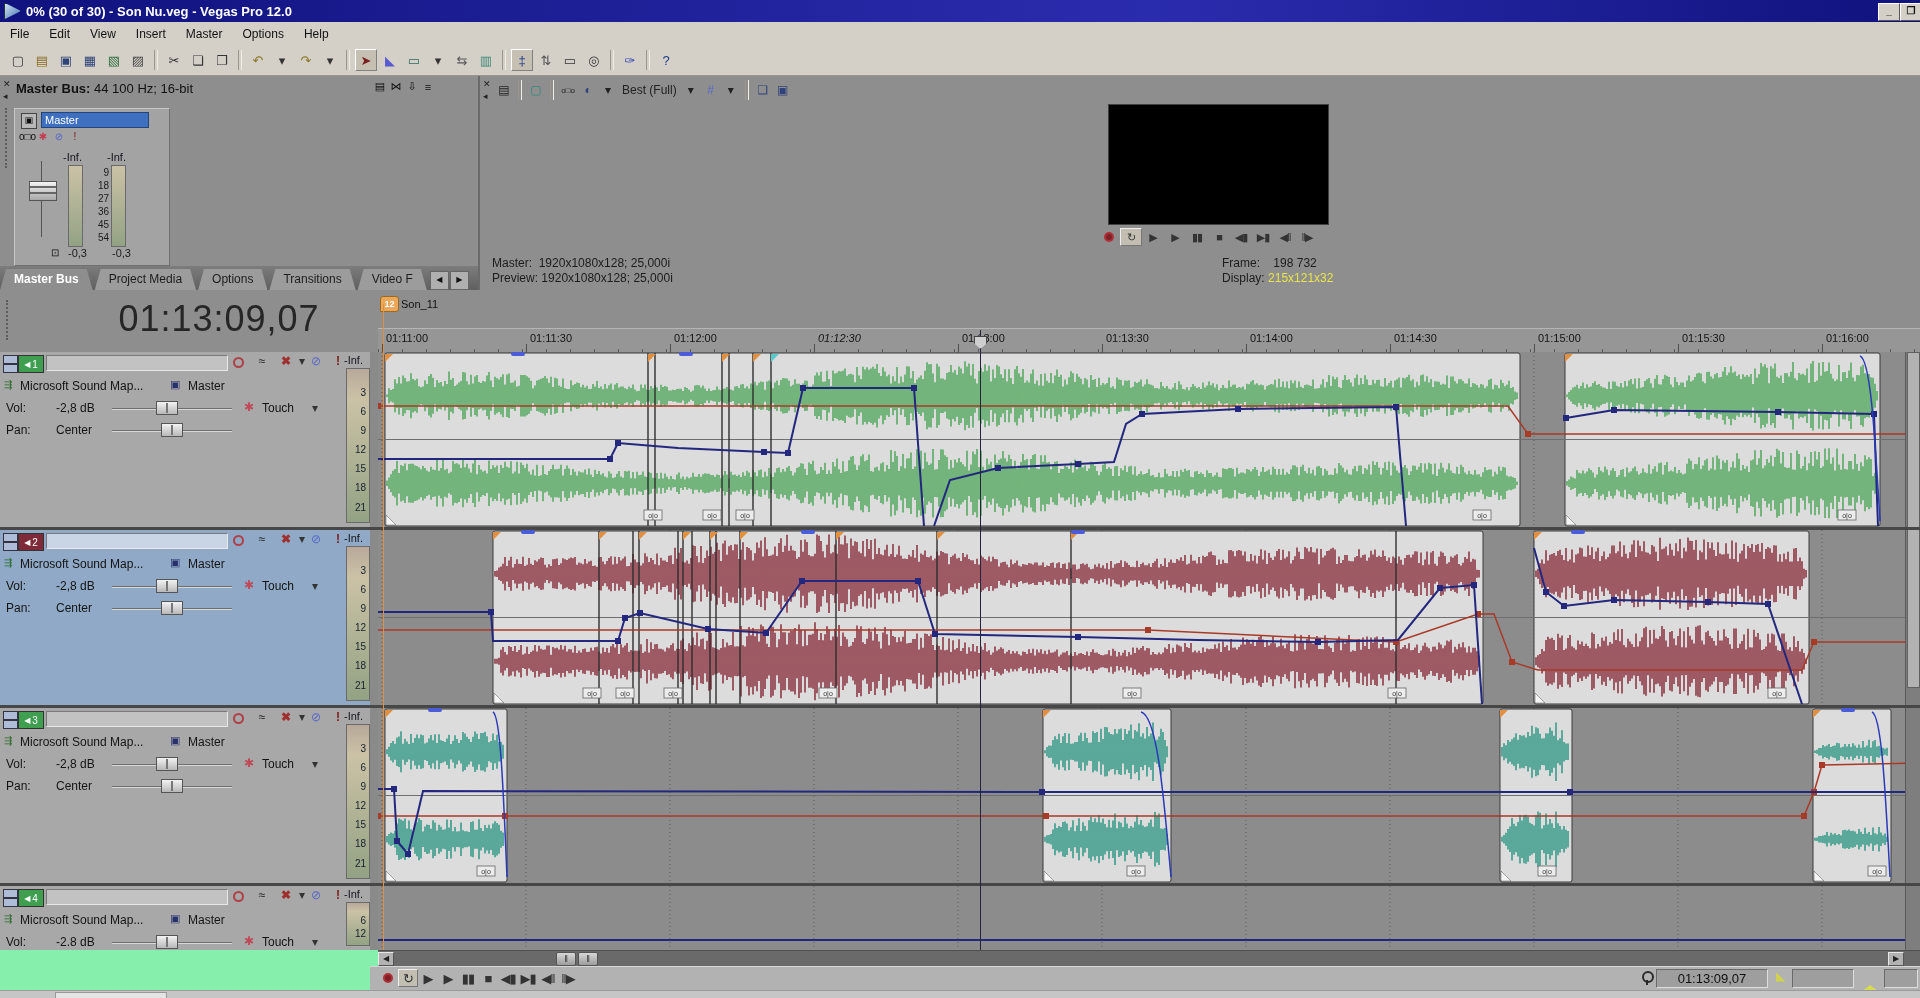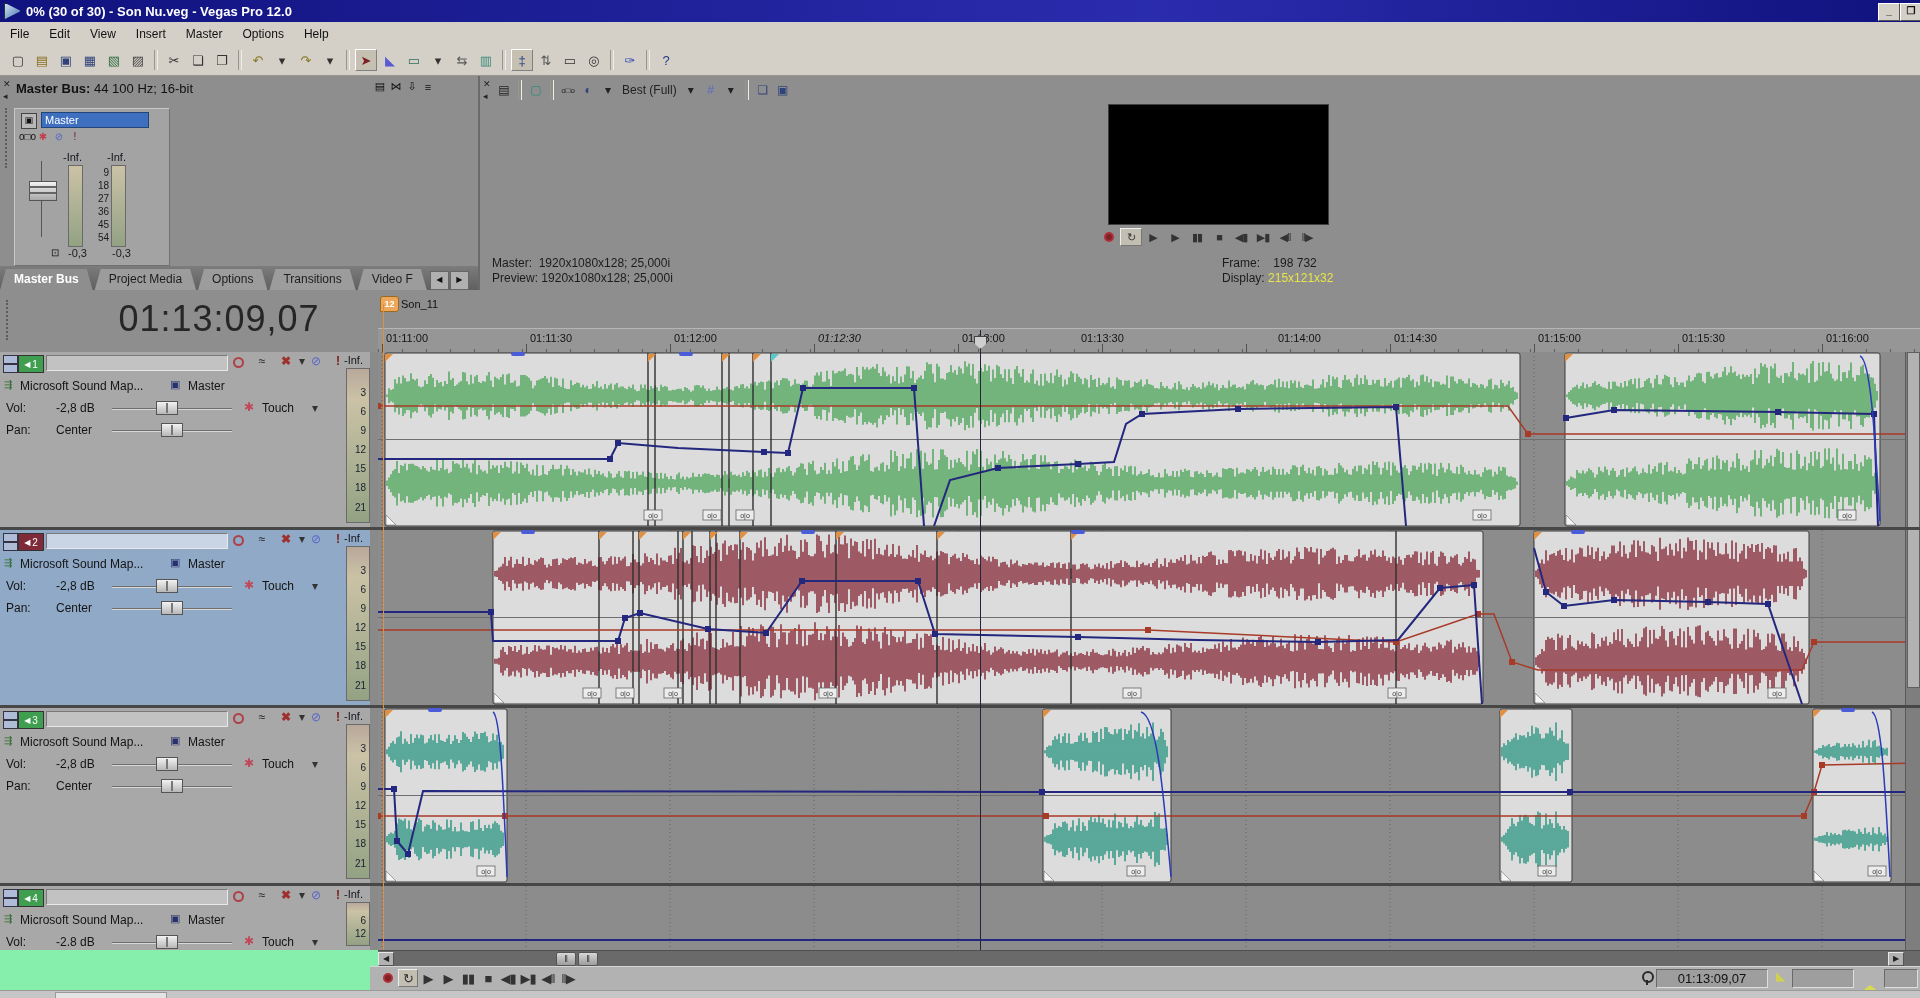--- a/index.html
+++ b/index.html
@@ -280,23 +280,23 @@
       <div class="rlabel" style="left: 8px;">01:11:00</div>
       <div class="rtick" style="left: 148px; height: 9px;"></div>
       <div class="rlabel" style="left: 152px;">01:11:30</div>
       <div class="rtick" style="left: 292px; height: 9px;"></div>
       <div class="rlabel" style="left: 296px;">01:12:00</div>
       <div class="rtick" style="left: 436px; height: 9px;"></div>
       <div class="rlabel" style="left: 440px; font-style: italic;">01:12:30</div>
       <div class="rtick" style="left: 580px; height: 9px;"></div>
       <div class="rlabel" style="left: 584px;">01:13:00</div>
       <div class="rtick" style="left: 724px; height: 9px;"></div>
-      <div class="rlabel" style="left: 703px; text-align: center;">01:13:30</div>
+      <div class="rlabel" style="left: 728px; text-align: center;">01:13:30</div>
       <div class="rtick" style="left: 868px; height: 9px;"></div>
-      <div class="rlabel" style="left: 872px; margin-left: 28px;">01:14:00</div>
+      <div class="rlabel" style="left: 872px;">01:14:00</div>
       <div class="rtick" style="left: 1012px; height: 9px;"></div>
       <div class="rlabel" style="left: 1016px;">01:14:30</div>
       <div class="rtick" style="left: 1156px; height: 9px;"></div>
       <div class="rlabel" style="left: 1160px;">01:15:00</div>
       <div class="rtick" style="left: 1300px; height: 9px;"></div>
       <div class="rlabel" style="left: 1304px;">01:15:30</div>
       <div class="rtick" style="left: 1444px; height: 9px;"></div>
       <div class="rlabel" style="left: 1448px;">01:16:00</div>
     </div>
 

